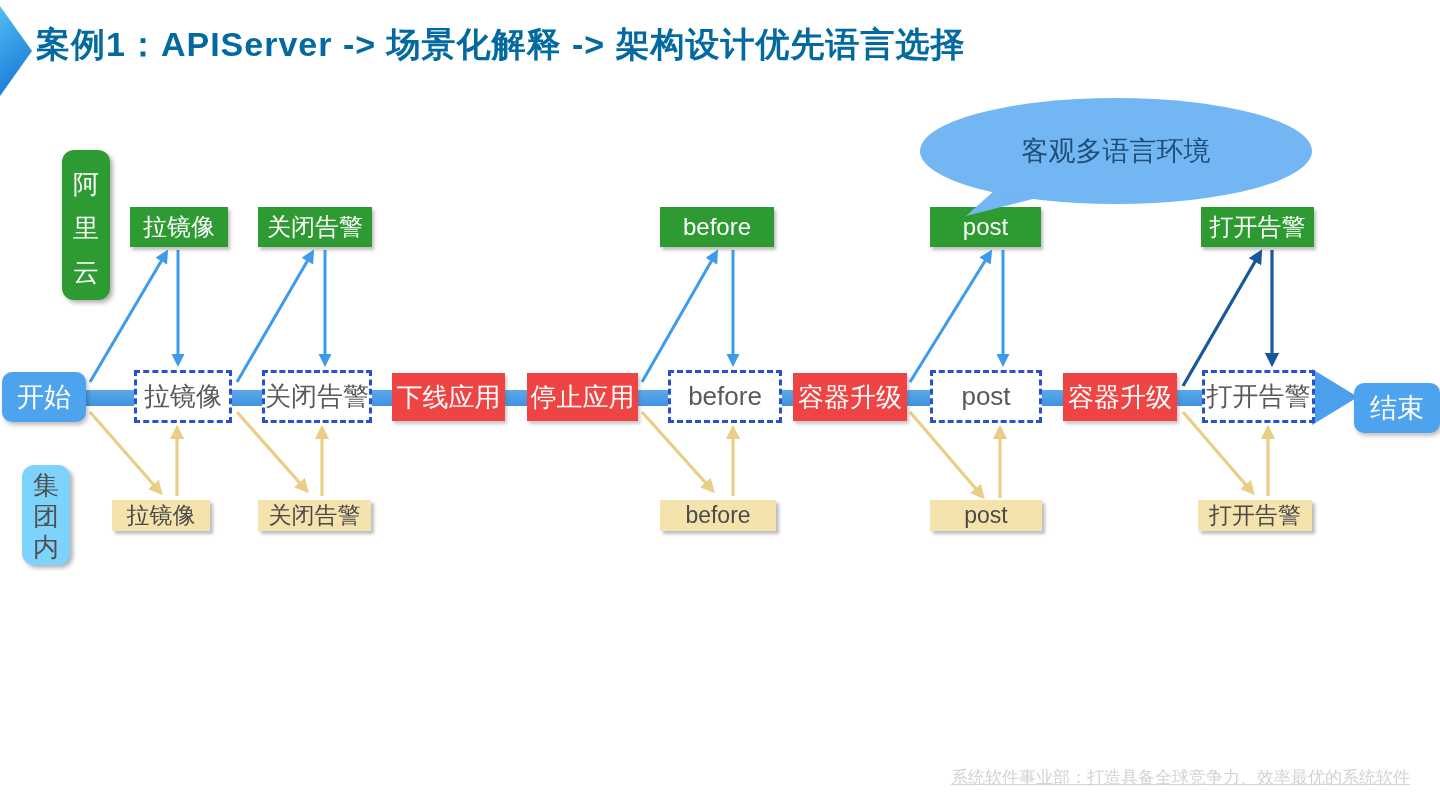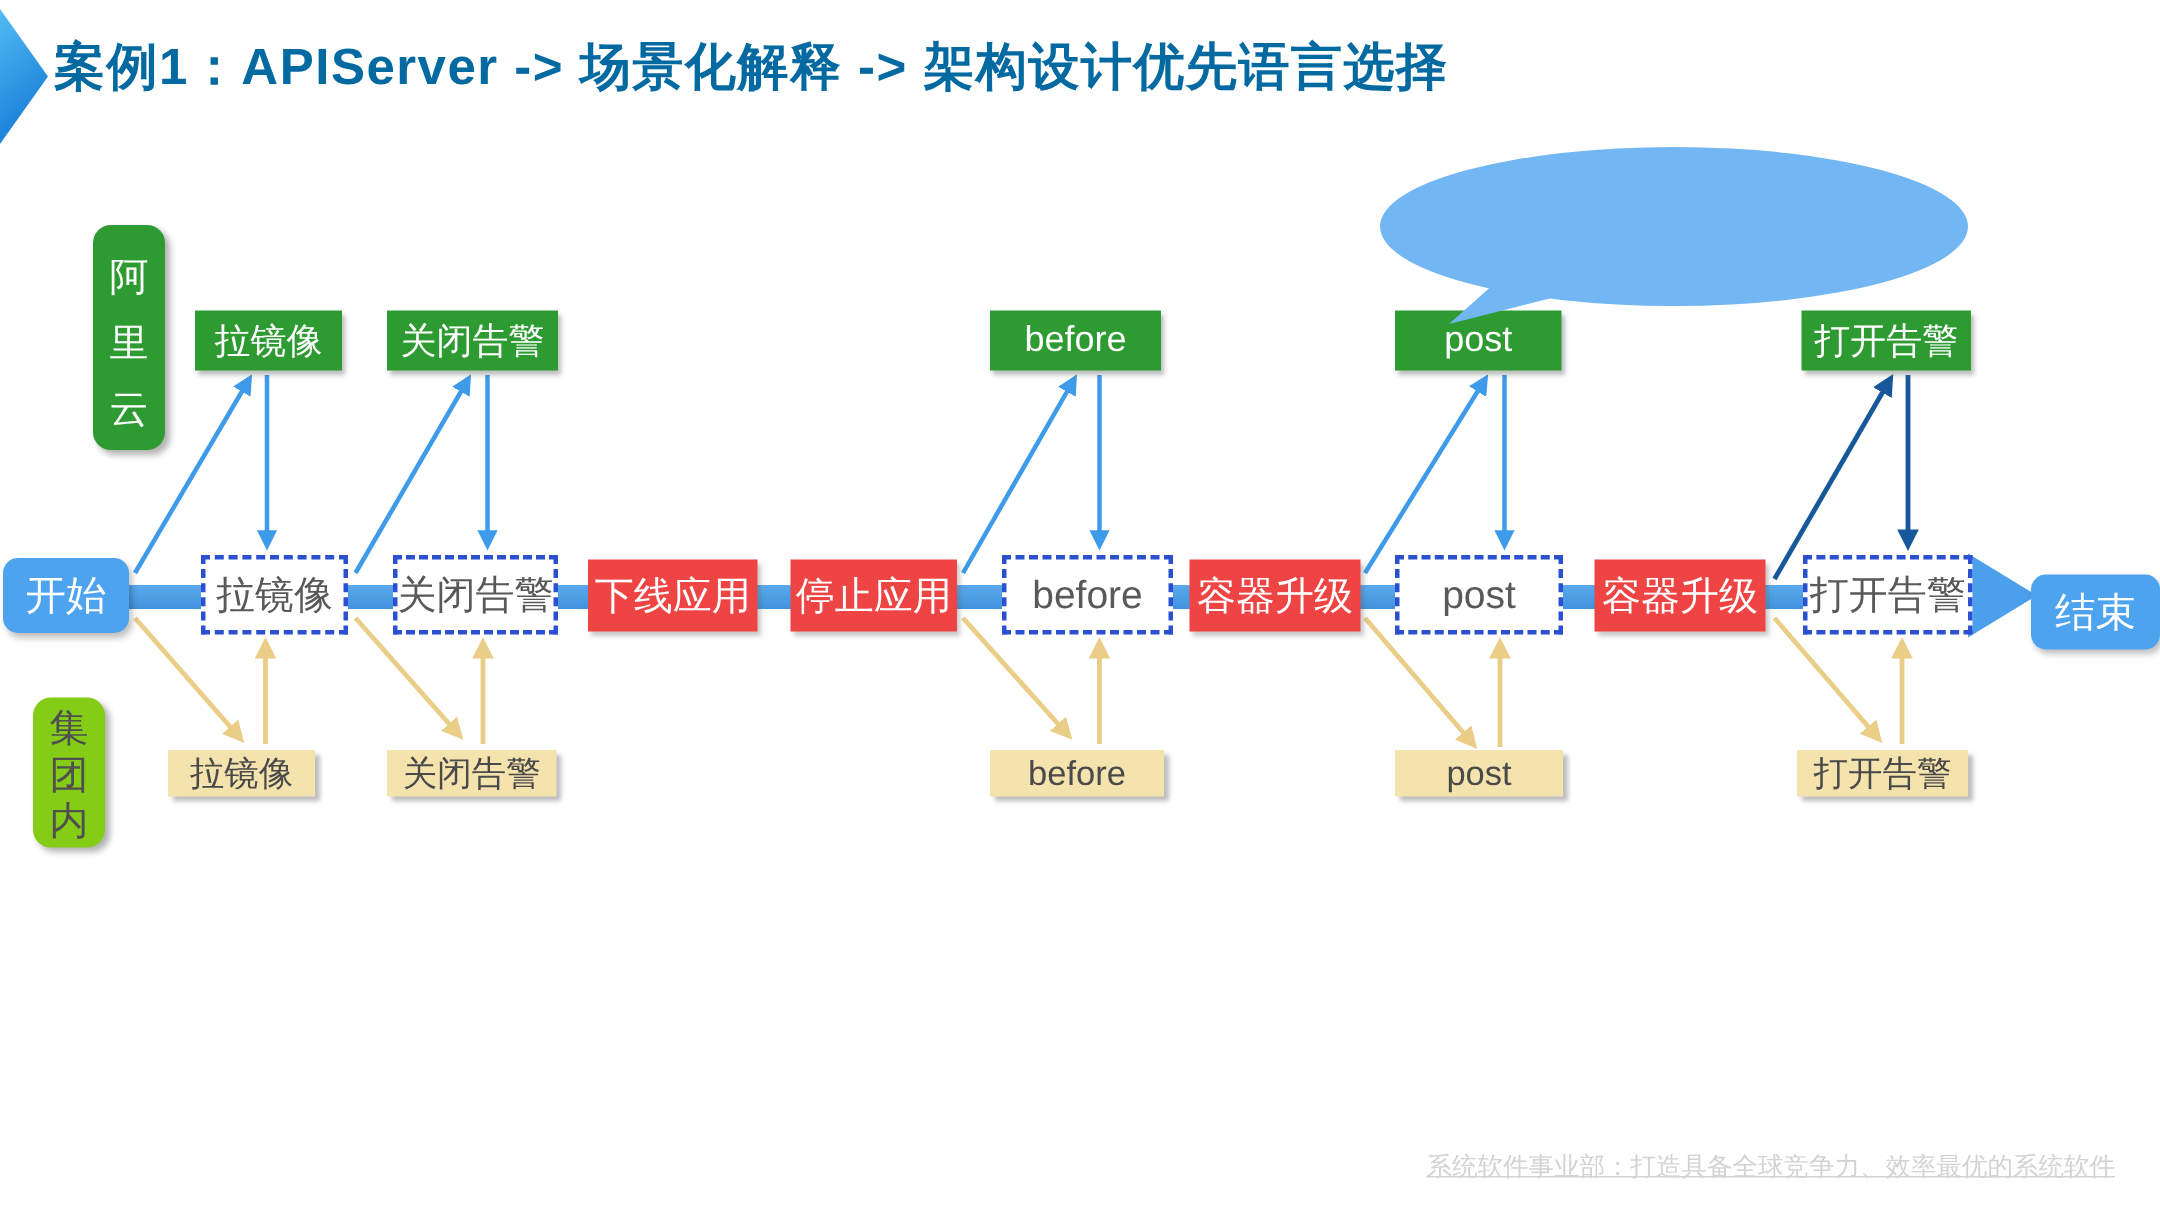--- a/index.html
+++ b/index.html
@@ -53,21 +53,21 @@
     display:flex;align-items:center;justify-content:center;
     box-shadow:3px 3px 3px rgba(90,90,90,.4);
   }
   
   .lane{
     position:absolute;left:22px;width:48px;z-index:3;border-radius:12px;
     text-align:center;word-break:break-all;font-size:26px;
     box-shadow:3px 3px 4px rgba(0,0,0,.3);
   }
   .lane-cloud{top:150px;height:150px;background:#2e9b32;color:#ffffff;line-height:44px;padding-top:12px;box-sizing:border-box;margin-left:40px;}
-  .lane-group{top:465px;height:100px;background:#84cc16;color:#4f4f4f;line-height:31px;padding-top:5px;box-sizing:border-box;}
+  .lane-group{top:465px;height:100px;background:#7dd3fc;color:#4f4f4f;line-height:31px;padding-top:5px;box-sizing:border-box;}
   
   .bubble{
     position:absolute;left:920px;top:98px;width:392px;height:106px;z-index:4;
     background:#72b7f3;border-radius:50%;
     display:flex;flex-direction:column;align-items:center;justify-content:center;
     color:#1e4e79;font-size:27px;line-height:34px;text-align:center;
   }
   .bubble-tail{position:absolute;left:0;top:0;z-index:4;pointer-events:none;}
   
   .arrows{position:absolute;left:0;top:0;z-index:2;pointer-events:none;}
@@ -151,15 +151,16 @@
 <div class="hook-tan" style="left:112px;width:98px;">拉镜像</div>
 <div class="hook-tan" style="left:258px;width:113px;">关闭告警</div>
 <div class="hook-tan" style="left:660px;width:116px;">before</div>
 <div class="hook-tan" style="left:930px;width:112px;">post</div>
 <div class="hook-tan" style="left:1198px;width:114px;">打开告警</div>
 
 <svg class="bubble-tail" width="1440" height="810" viewBox="0 0 1440 810" style="z-index:4;">
   <polygon points="966,216 1022,166 1108,180" fill="#72b7f3"></polygon>
 </svg>
 <div class="bubble">
+  <div>客观多语言环境</div>
 </div>
 
 <div class="footer">系统软件事业部：打造具备全球竞争力、效率最优的系统软件</div>
 
 </body></html>

